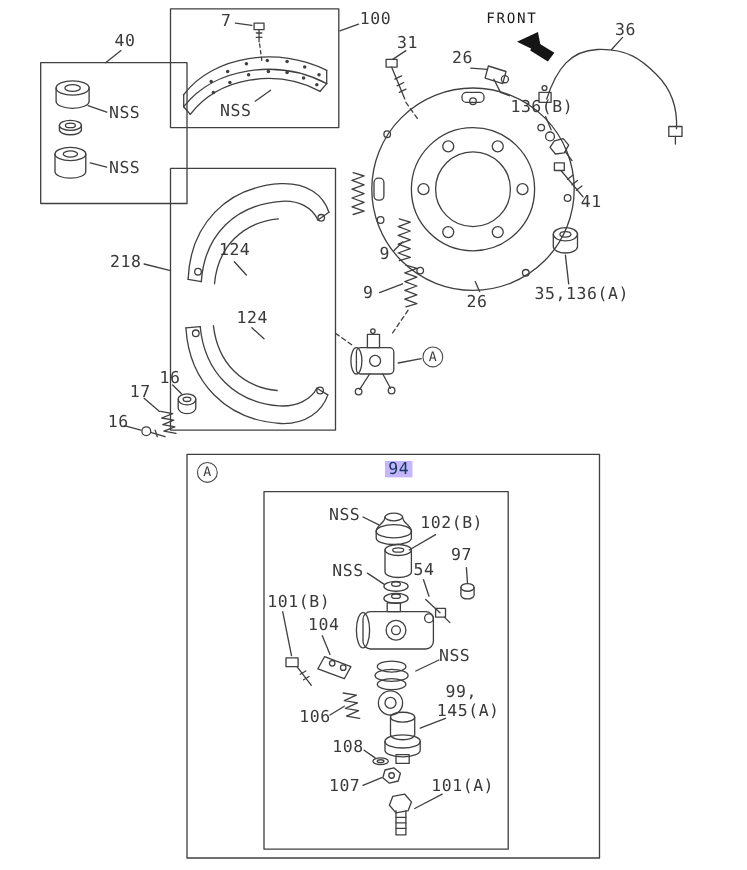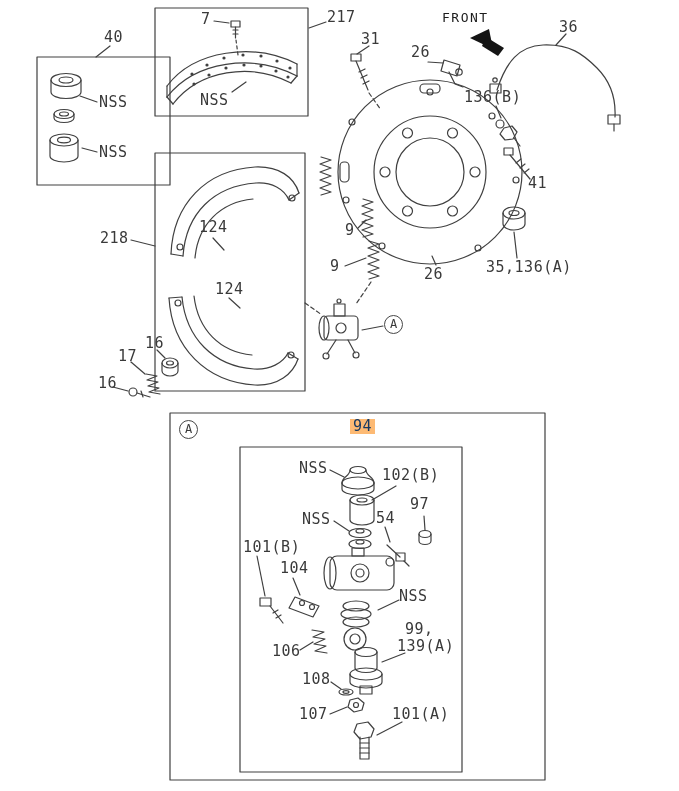--- a/index.html
+++ b/index.html
@@ -13,21 +13,21 @@
   }
   .front {
     font-size:13px; font-weight:normal; letter-spacing:1.5px; color:#1c1c1c;
   }
   .marker {
     position:absolute; width:19px; height:19px; border:1.4px solid #474747;
     border-radius:50%; font-size:12px; line-height:16px; text-align:center;
     color:#3a3a3a;
   }
   .selected {
-    background:#fdba74; color:#173a63; padding:0 3px;
+    background:#c4b5fd; color:#173a63; padding:0 3px;
   }
 </style>
 </head>
 <body>
 
 <div class="canvas">
 
 <svg class="art" width="679" height="791" viewBox="0 0 679 791">
   <g stroke="#404040" fill="none" stroke-width="1.2" stroke-linecap="round" stroke-linejoin="round">
 
@@ -325,21 +325,21 @@
       <line x1="402" y1="722" x2="377" y2="735"></line>
     </g>
   </g>
 </svg>
 
 <span class="lbl" style="left:104px;top:30px">40</span>
 <span class="lbl" style="left:99px;top:95px">NSS</span>
 <span class="lbl" style="left:99px;top:145px">NSS</span>
 
 <span class="lbl" style="left:201px;top:12px">7</span>
-<span class="lbl" style="left:327px;top:10px">217</span>
+<span class="lbl" style="left:327px;top:10px">100</span>
 <span class="lbl" style="left:200px;top:93px">NSS</span>
 
 <span class="lbl" style="left:361px;top:32px">31</span>
 <span class="lbl" style="left:411px;top:45px">26</span>
 <span class="lbl front" style="left:442px;top:11px">FRONT</span>
 <span class="lbl" style="left:559px;top:20px">36</span>
 <span class="lbl" style="left:464px;top:90px">136(B)</span>
 <span class="lbl" style="left:528px;top:176px">41</span>
 <span class="lbl" style="left:424px;top:267px">26</span>
 <span class="lbl" style="left:486px;top:260px">35,136(A)</span>
@@ -359,18 +359,18 @@
 <span class="lbl" style="left:299px;top:461px">NSS</span>
 <span class="lbl" style="left:382px;top:468px">102(B)</span>
 <span class="lbl" style="left:302px;top:512px">NSS</span>
 <span class="lbl" style="left:376px;top:511px">54</span>
 <span class="lbl" style="left:410px;top:497px">97</span>
 <span class="lbl" style="left:243px;top:540px">101(B)</span>
 <span class="lbl" style="left:280px;top:561px">104</span>
 <span class="lbl" style="left:399px;top:589px">NSS</span>
 <span class="lbl" style="left:272px;top:644px">106</span>
 <span class="lbl" style="left:405px;top:622px">99,</span>
-<span class="lbl" style="left:397px;top:639px">139(A)</span>
+<span class="lbl" style="left:397px;top:639px">145(A)</span>
 <span class="lbl" style="left:302px;top:672px">108</span>
 <span class="lbl" style="left:299px;top:707px">107</span>
 <span class="lbl" style="left:392px;top:707px">101(A)</span>
 
 </div>
 
 </body></html>

